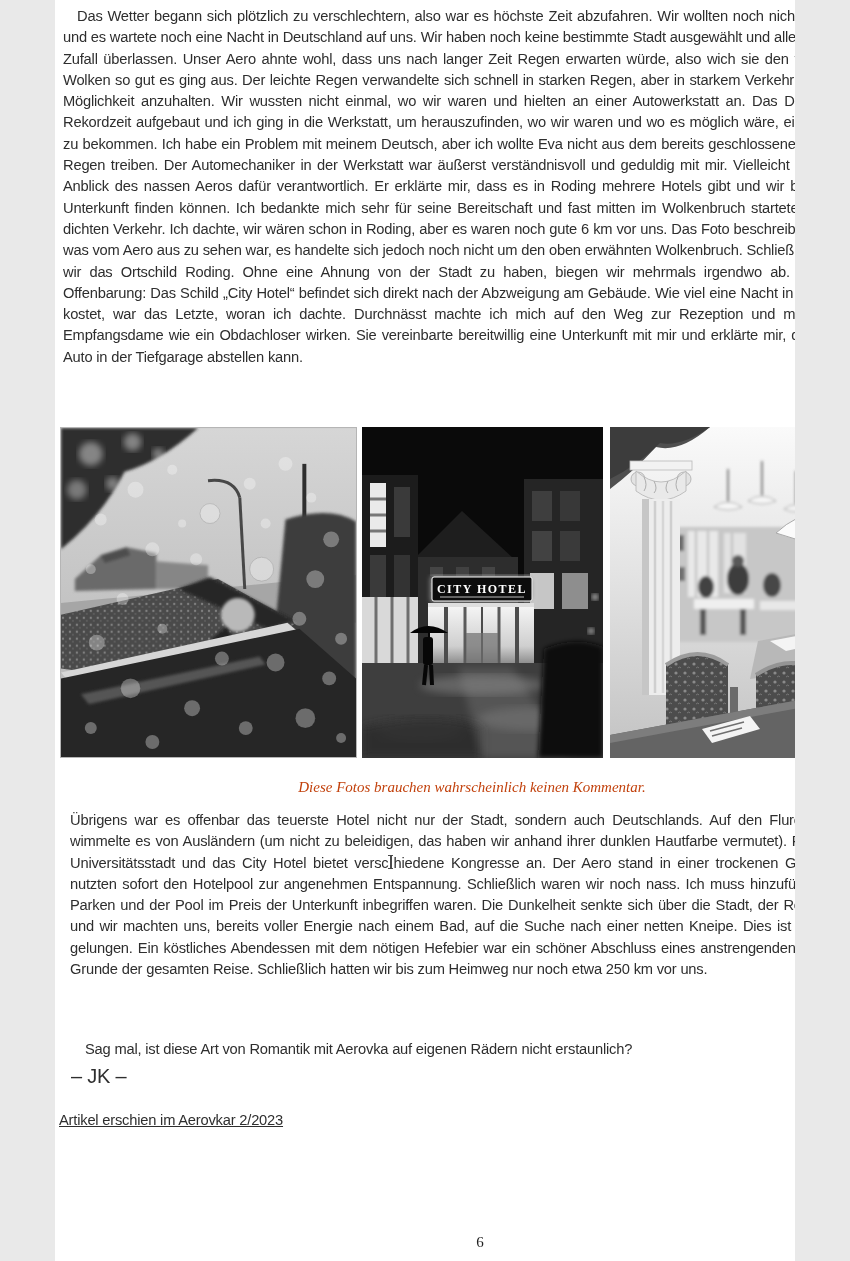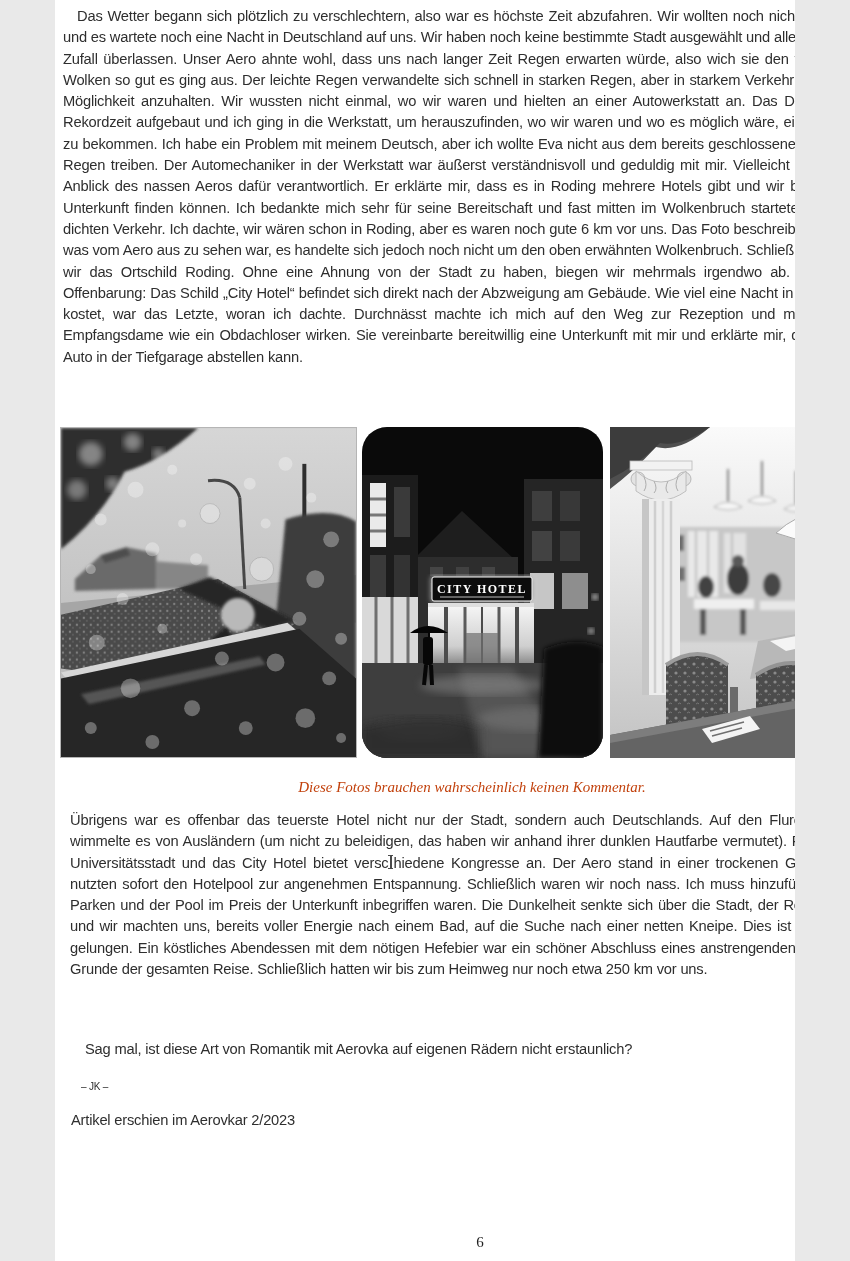--- a/index.html
+++ b/index.html
@@ -19,39 +19,39 @@
   }
   .para1{top:6px;text-indent:14px;}
   .para2{top:810px;margin-left:7px;}
   .photo-row{
     position:absolute;top:427px;left:5px;width:800px;height:331px;
     display:flex;align-items:flex-start;
   }
   .photo{height:331px;overflow:hidden;flex:none;background:#bbb;}
   .photo svg{display:block;}
   .photo-1{width:297px;margin-right:5px;border:1px solid #b5b5b5;box-sizing:border-box;}
-  .photo-2{width:241px;margin-right:7px;border-radius:25px;}
+  .photo-2{width:241px;margin-right:7px;}
   .photo-3{width:248px;}
   .caption{
     position:absolute;top:779px;left:8px;width:818px;
     font-family:"Liberation Serif",serif;font-style:italic;
     font-size:15px;text-align:center;color:#c2410c;margin:0;
   }
   .closing{
     position:absolute;top:1039px;left:8px;width:818px;margin:0;
     font-size:14.7px;line-height:21.3px;letter-spacing:-0.2px;
     padding-left:22px;box-sizing:border-box;
   }
   .signature{
-    position:absolute;top:1060px;left:10px;margin:16px;
-    font-size:10px;line-height:21.3px;letter-spacing:-0.2px;
+    position:absolute;top:1060px;left:10px;margin:6px;
+    font-size:20px;line-height:21.3px;letter-spacing:-0.2px;
   }
   .footer-note{
-    position:absolute;top:1110px;left:16px;margin:0;
-    font-size:14.7px;line-height:21.3px;letter-spacing:-0.2px;
+    position:absolute;top:1110px;left:4px;margin:0;
+    font-size:14.7px;line-height:21.3px;letter-spacing:-0.2px;text-decoration:underline;
   }
   .page-number{
     position:absolute;top:1234px;left:0;width:850px;
     text-align:center;font-family:"Liberation Serif",serif;
     font-size:15px;color:#222;
   }
   
   .text-cursor{
     display:inline-block;position:relative;
     width:7px;height:15px;margin:0 -1px;vertical-align:-2px;

